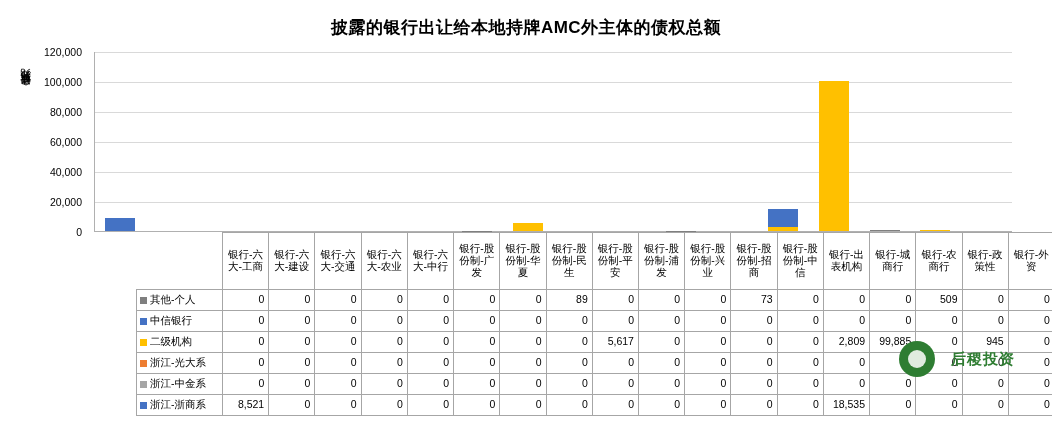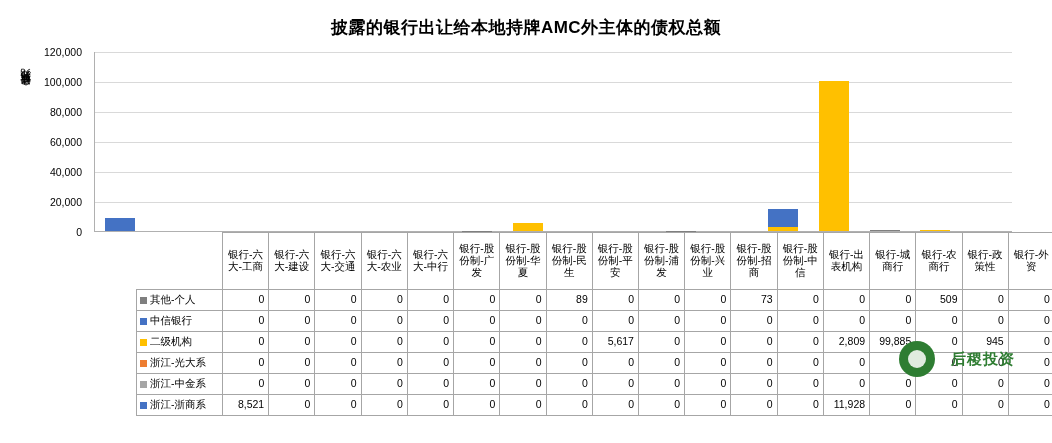--- a/index.html
+++ b/index.html
@@ -418,21 +418,21 @@
             <td class="valcell">0</td>
             <td class="valcell">0</td>
             <td class="valcell">0</td>
             <td class="valcell">0</td>
             <td class="valcell">0</td>
             <td class="valcell">0</td>
             <td class="valcell">0</td>
             <td class="valcell">0</td>
             <td class="valcell">0</td>
             <td class="valcell">0</td>
-            <td class="valcell">11,928</td>
+            <td class="valcell">18,535</td>
             <td class="valcell">0</td>
             <td class="valcell">0</td>
             <td class="valcell">0</td>
             <td class="valcell">0</td>
           </tr>
         </tbody>
     </table>
   </div>
 
   <div class="watermark">

